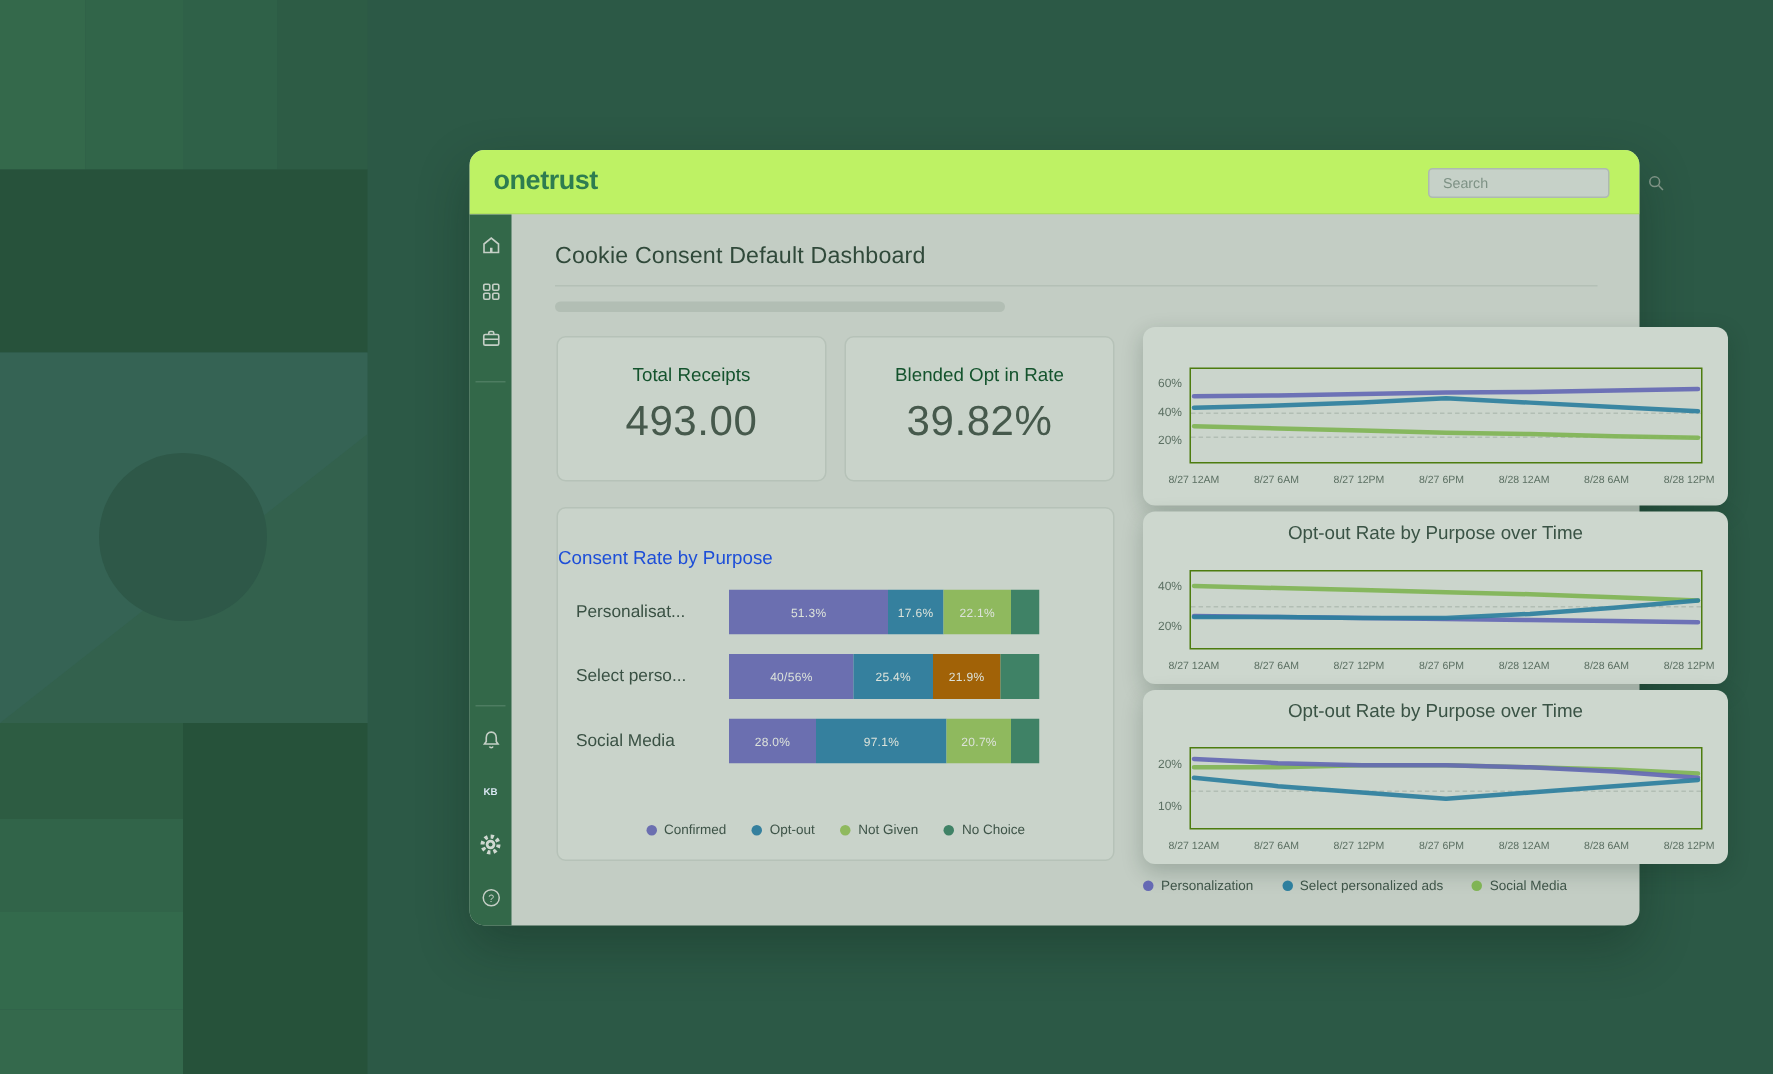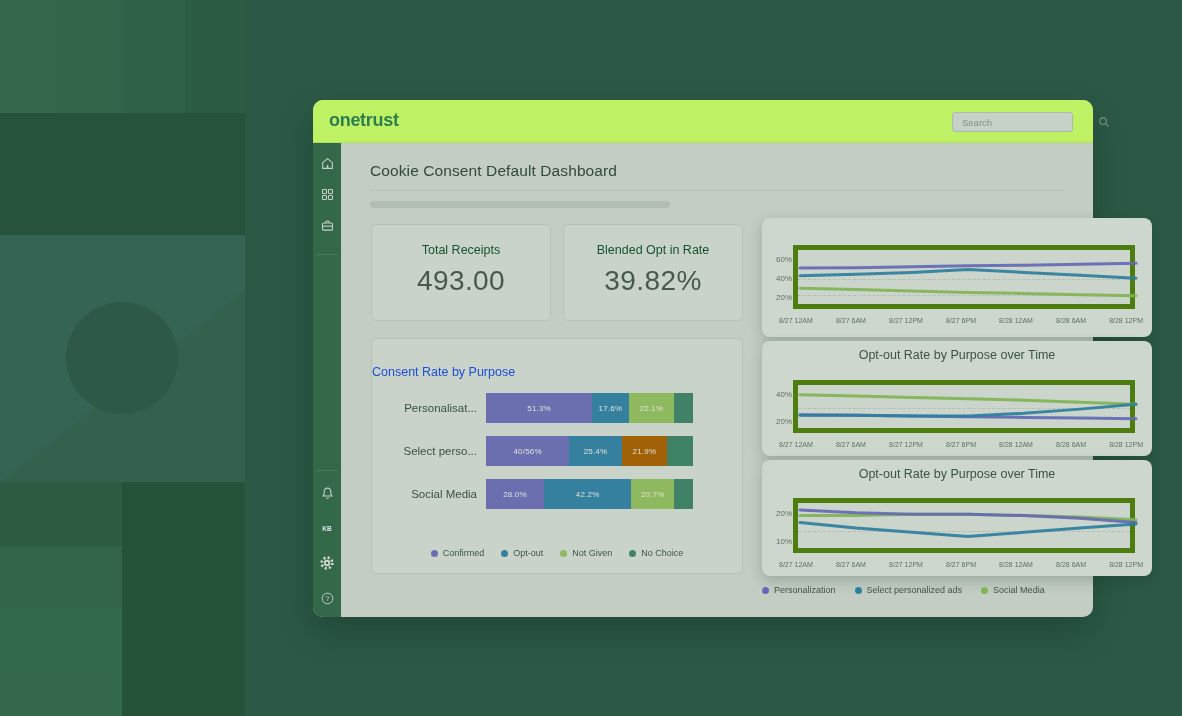--- a/index.html
+++ b/index.html
@@ -49,36 +49,36 @@
   .skeleton { position:absolute; left:57px; top:101px; width:300px; height:7px; border-radius:4px; background:#b2beb4; }
 
   .card { position:absolute; background:#c9d3ca; border:1px solid #b6c2b8; border-radius:6px; }
   .kpi-label { position:absolute; top:18px; width:100%; text-align:center; font-size:12.5px; font-weight:500; color:#14532d; }
   .kpi-value { position:absolute; top:40px; width:100%; text-align:center; font-size:28px; color:#46594c; letter-spacing:.4px; }
 
   
   .consent-title { position:absolute; top:26px; width:100%; text-align:left; font-size:12.5px; font-weight:500; color:#1d4ed8; }
   .bars { position:absolute; top:54px; left:0; right:0; }
   .bar-row { display:flex; align-items:center; padding:0 49px 0 12px; margin-bottom:13px; }
-  .bar-row-label { flex:0 0 102px; text-align:right; padding-right:9px; font-size:11.5px; color:#3a5144; white-space:nowrap; }
+  .bar-row-label { flex:0 0 102px; text-align:left; padding-right:9px; font-size:11.5px; color:#3a5144; white-space:nowrap; }
   .bar-track { flex:1; height:30px; display:flex; overflow:hidden; }
   .bar-seg { height:100%; display:flex; align-items:center; justify-content:center;
              font-size:8px; color:#dce2da; letter-spacing:.2px; overflow:hidden; white-space:nowrap; }
 
   .legend { display:flex; justify-content:center; gap:17px; }
   .legend-item { display:flex; align-items:center; gap:5px; font-size:9px; color:#3e5448; }
   .legend-dot { width:7px; height:7px; border-radius:50%; flex:0 0 auto; }
   .consent-legend { position:absolute; bottom:15px; left:0; right:0; }
   .bottom-legend { position:absolute; left:449px; top:485px; width:340px; justify-content:flex-start; gap:19px; }
 
   
   .chart-card { position:absolute; left:449px; width:390px; background:#cdd7ce; border-radius:8px;
                 box-shadow:0 5px 14px rgba(15,40,28,.22); }
   .lc-title { position:absolute; top:7px; width:100%; text-align:center; font-size:12.5px; font-weight:500; color:#3a5345; }
-  .plot { position:absolute; left:31px; width:342px; background:#cbd5cc; border:5px solid #4d7c0f; }
+  .plot { position:absolute; left:31px; width:342px; background:#cbd5cc; border:1px solid #4d7c0f; }
   .plot svg { position:absolute; left:0; top:0; }
   .ytick { position:absolute; left:-33px; width:27px; text-align:right; font-size:8px; color:#5c7063; }
   .dashline { position:absolute; left:0; right:0; border-top:1px dashed #b2beb4; }
   .xlabels { position:absolute; left:17px; width:364px; display:flex; justify-content:space-between;
              font-size:7px; color:#5c7063; white-space:nowrap; }
 </style>
 </head>
 <body>
 
 <div class="bg">
@@ -187,21 +187,21 @@
             <div class="bar-seg" style="width: 40.2%; background: rgb(107, 111, 176);">40/56%</div>
             <div class="bar-seg" style="width: 25.4%; background: rgb(53, 128, 158);">25.4%</div>
             <div class="bar-seg" style="width: 21.9%; background: #a16207; text-align: right;">21.9%</div>
             <div class="bar-seg" style="width: 12.5%; background: rgb(63, 130, 102);"></div>
           </div>
         </div>
         <div class="bar-row">
           <div class="bar-row-label">Social Media</div>
           <div class="bar-track">
             <div class="bar-seg" style="width: 28%; background: rgb(107, 111, 176);">28.0%</div>
-            <div class="bar-seg" style="width: 42.2%; background: rgb(53, 128, 158);">42.2%</div>
+            <div class="bar-seg" style="width: 42.2%; background: rgb(53, 128, 158);">97.1%</div>
             <div class="bar-seg" style="width: 20.7%; background: rgb(143, 185, 94);">20.7%</div>
             <div class="bar-seg" style="width: 9.1%; background: rgb(63, 130, 102);"></div>
           </div>
         </div>
       </div>
     <div class="legend consent-legend">
         <span class="legend-item">
           <i class="legend-dot" style="background: rgb(107, 111, 176);"></i>
           <span>Confirmed</span>
         </span>

